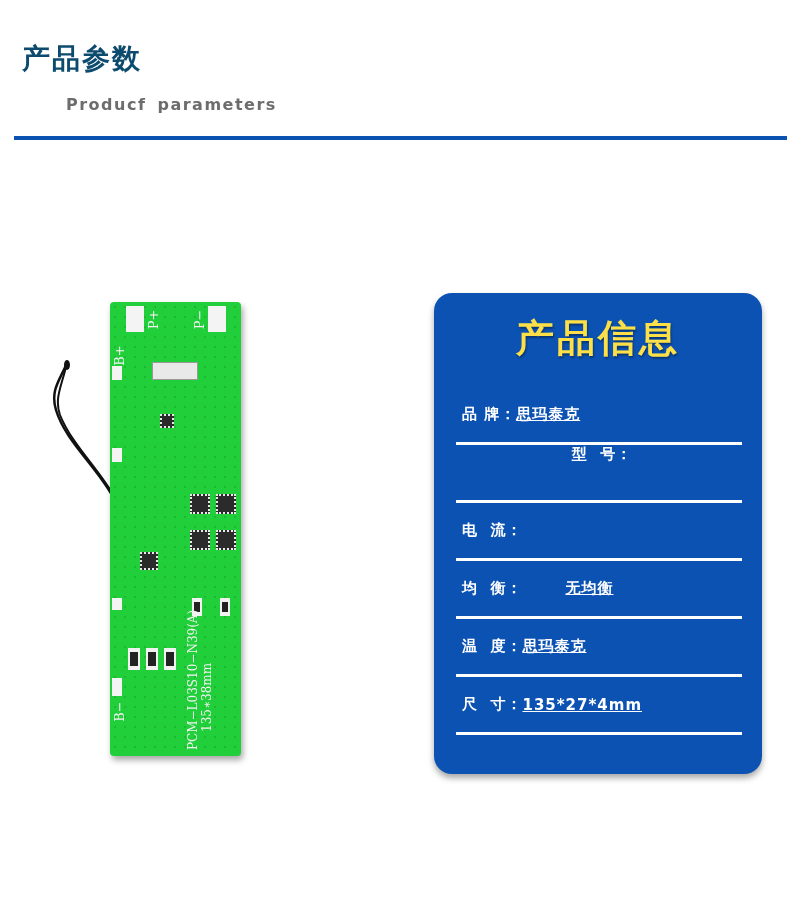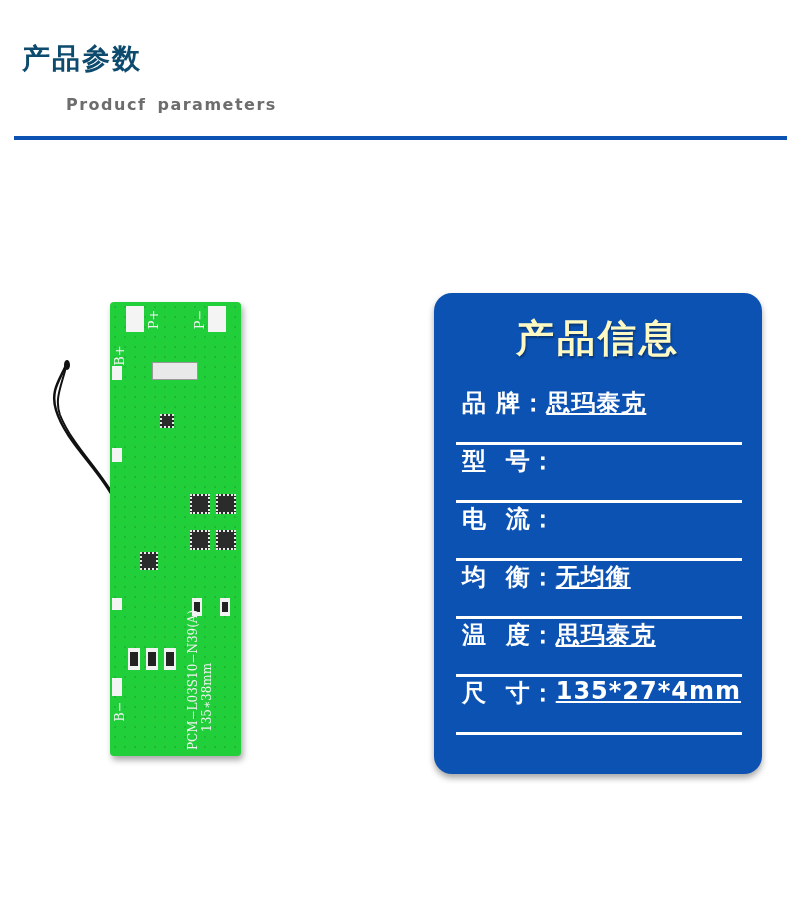--- a/index.html
+++ b/index.html
@@ -15,22 +15,22 @@
   .pad{position:absolute;background:#f4f4f4;}
   .silk{position:absolute;color:#f2f2f2;font-family:"DejaVu Serif",serif;font-size:13px;}
   .chip{position:absolute;background:#2b2b2b;border:2px dotted #e9e9e9;}
   .res{position:absolute;background:#f2f2f2;}
   .res::after{content:"";position:absolute;left:2px;right:2px;top:4px;bottom:4px;background:#222;}
   .conn{position:absolute;left:42px;top:60px;width:44px;height:16px;background:#e9e9e9;border:1px solid #999;}
   .wire{position:absolute;left:0;top:0;}
 
   
   .card{position:absolute;left:434px;top:293px;width:328px;height:481px;background:#0b52b3;border-radius:18px;box-shadow:0 4px 6px rgba(0,0,0,0.35);}
-  .card-title{position:absolute;left:0;width:100%;top:20px;text-align:center;font-size:38px;font-weight:bold;color:#fef9c3;letter-spacing:3px;text-shadow:1px 2px 2px rgba(0,0,0,0.35);}
-  .row{position:absolute;left:22px;width:286px;height:58px;border-bottom:3px solid #ffffff;color:#ffffff;font-weight:bold;font-size:24px;display:flex;align-items:flex-start;padding-left:6px;box-sizing:border-box;}
+  .card-title{position:absolute;left:0;width:100%;top:20px;text-align:center;font-size:38px;font-weight:bold;color:#fde047;letter-spacing:3px;text-shadow:1px 2px 2px rgba(0,0,0,0.35);}
+  .row{position:absolute;left:22px;width:286px;height:58px;border-bottom:3px solid #ffffff;color:#ffffff;font-weight:bold;font-size:15px;display:flex;align-items:center;padding-left:6px;box-sizing:border-box;}
   .row .lbl{white-space:pre;letter-spacing:1px;}
   .row .val{letter-spacing:1px;text-decoration:underline;}
 </style>
 </head>
 <body>
 
 <div class="title-cn">产品参数</div>
 <div class="title-en">Producf  parameters</div>
 <div class="rule"></div>
 
@@ -74,21 +74,21 @@
   <div class="row" style="top:94px;">
     <span class="lbl">品 牌：</span>
     <span class="val">思玛泰克</span>
   </div>
   <div class="row" style="top:152px;flex-direction:column;">
     <span class="lbl">型  号：</span>
   </div>
   <div class="row" style="top:210px;">
     <span class="lbl">电  流：</span>
   </div>
-  <div class="row" style="top:268px;">
+  <div class="row" style="top:268px;gap:43px;">
     <span class="lbl">均  衡：</span>
     <span class="val">无均衡</span>
   </div>
   <div class="row" style="top:326px;">
     <span class="lbl">温  度：</span>
     <span class="val"> 思玛泰克</span>
   </div>
   <div class="row" style="top:384px;">
     <span class="lbl">尺  寸：</span>
     <span class="val">135*27*4mm</span>

